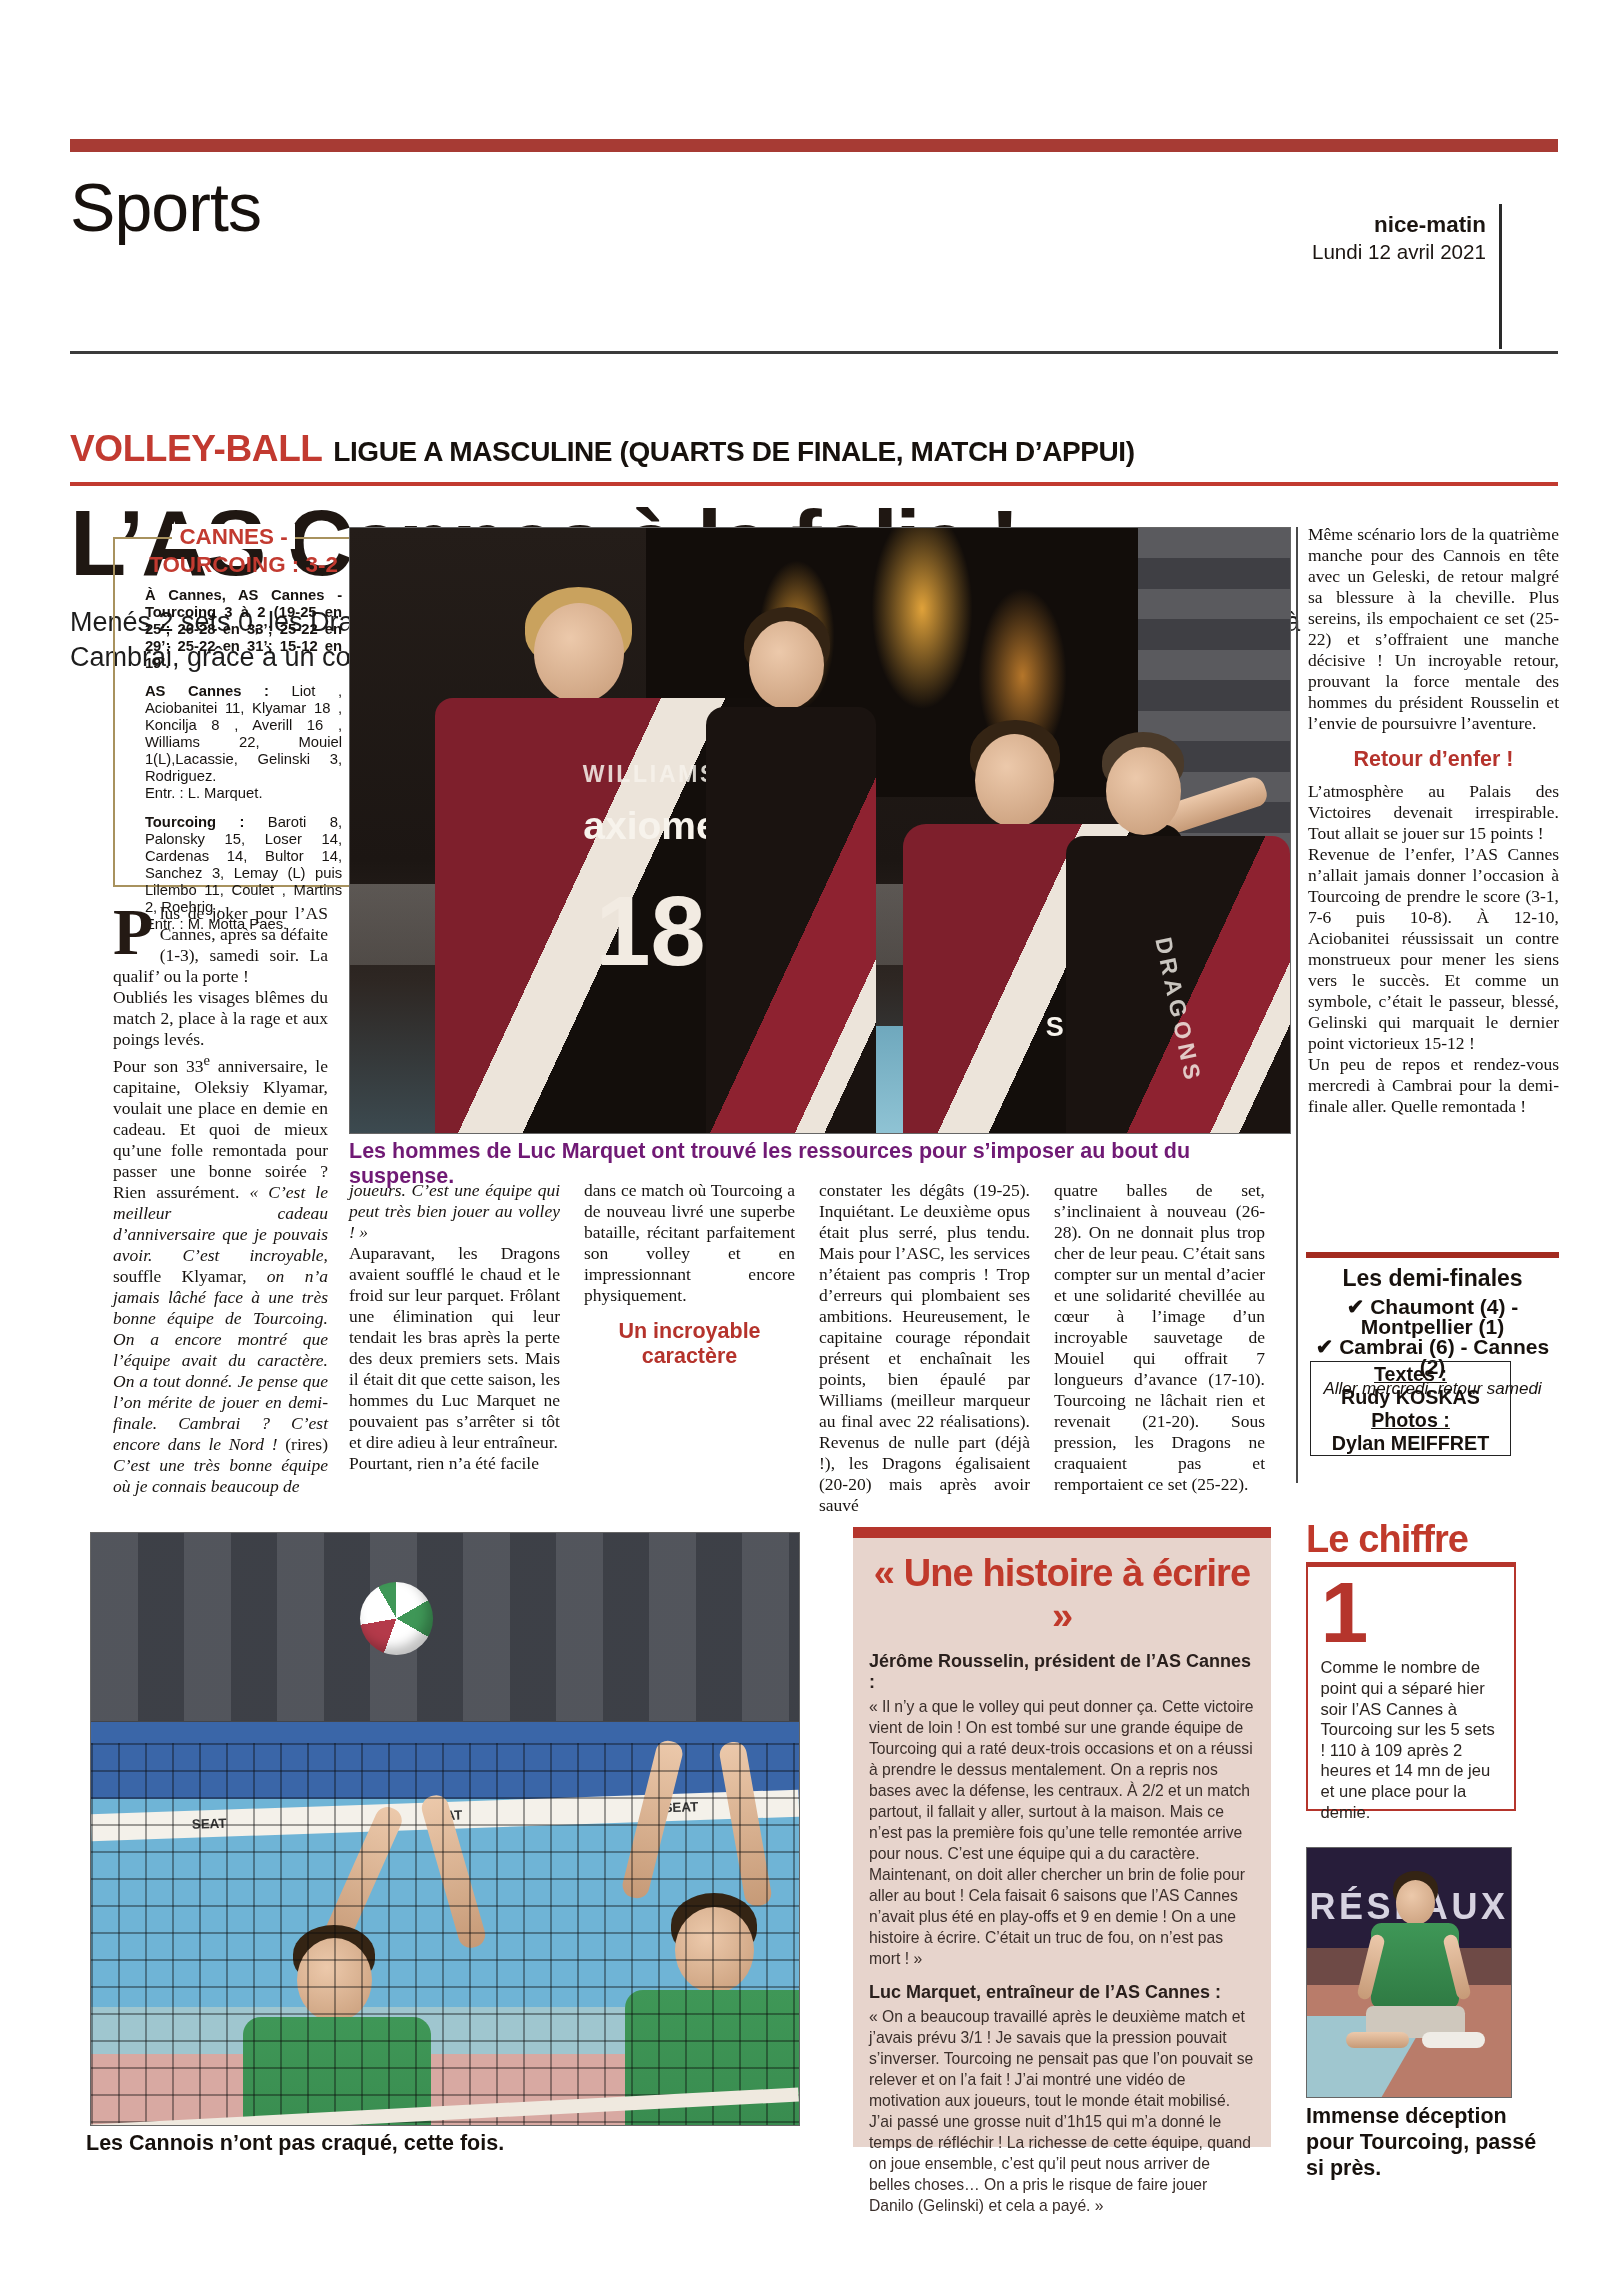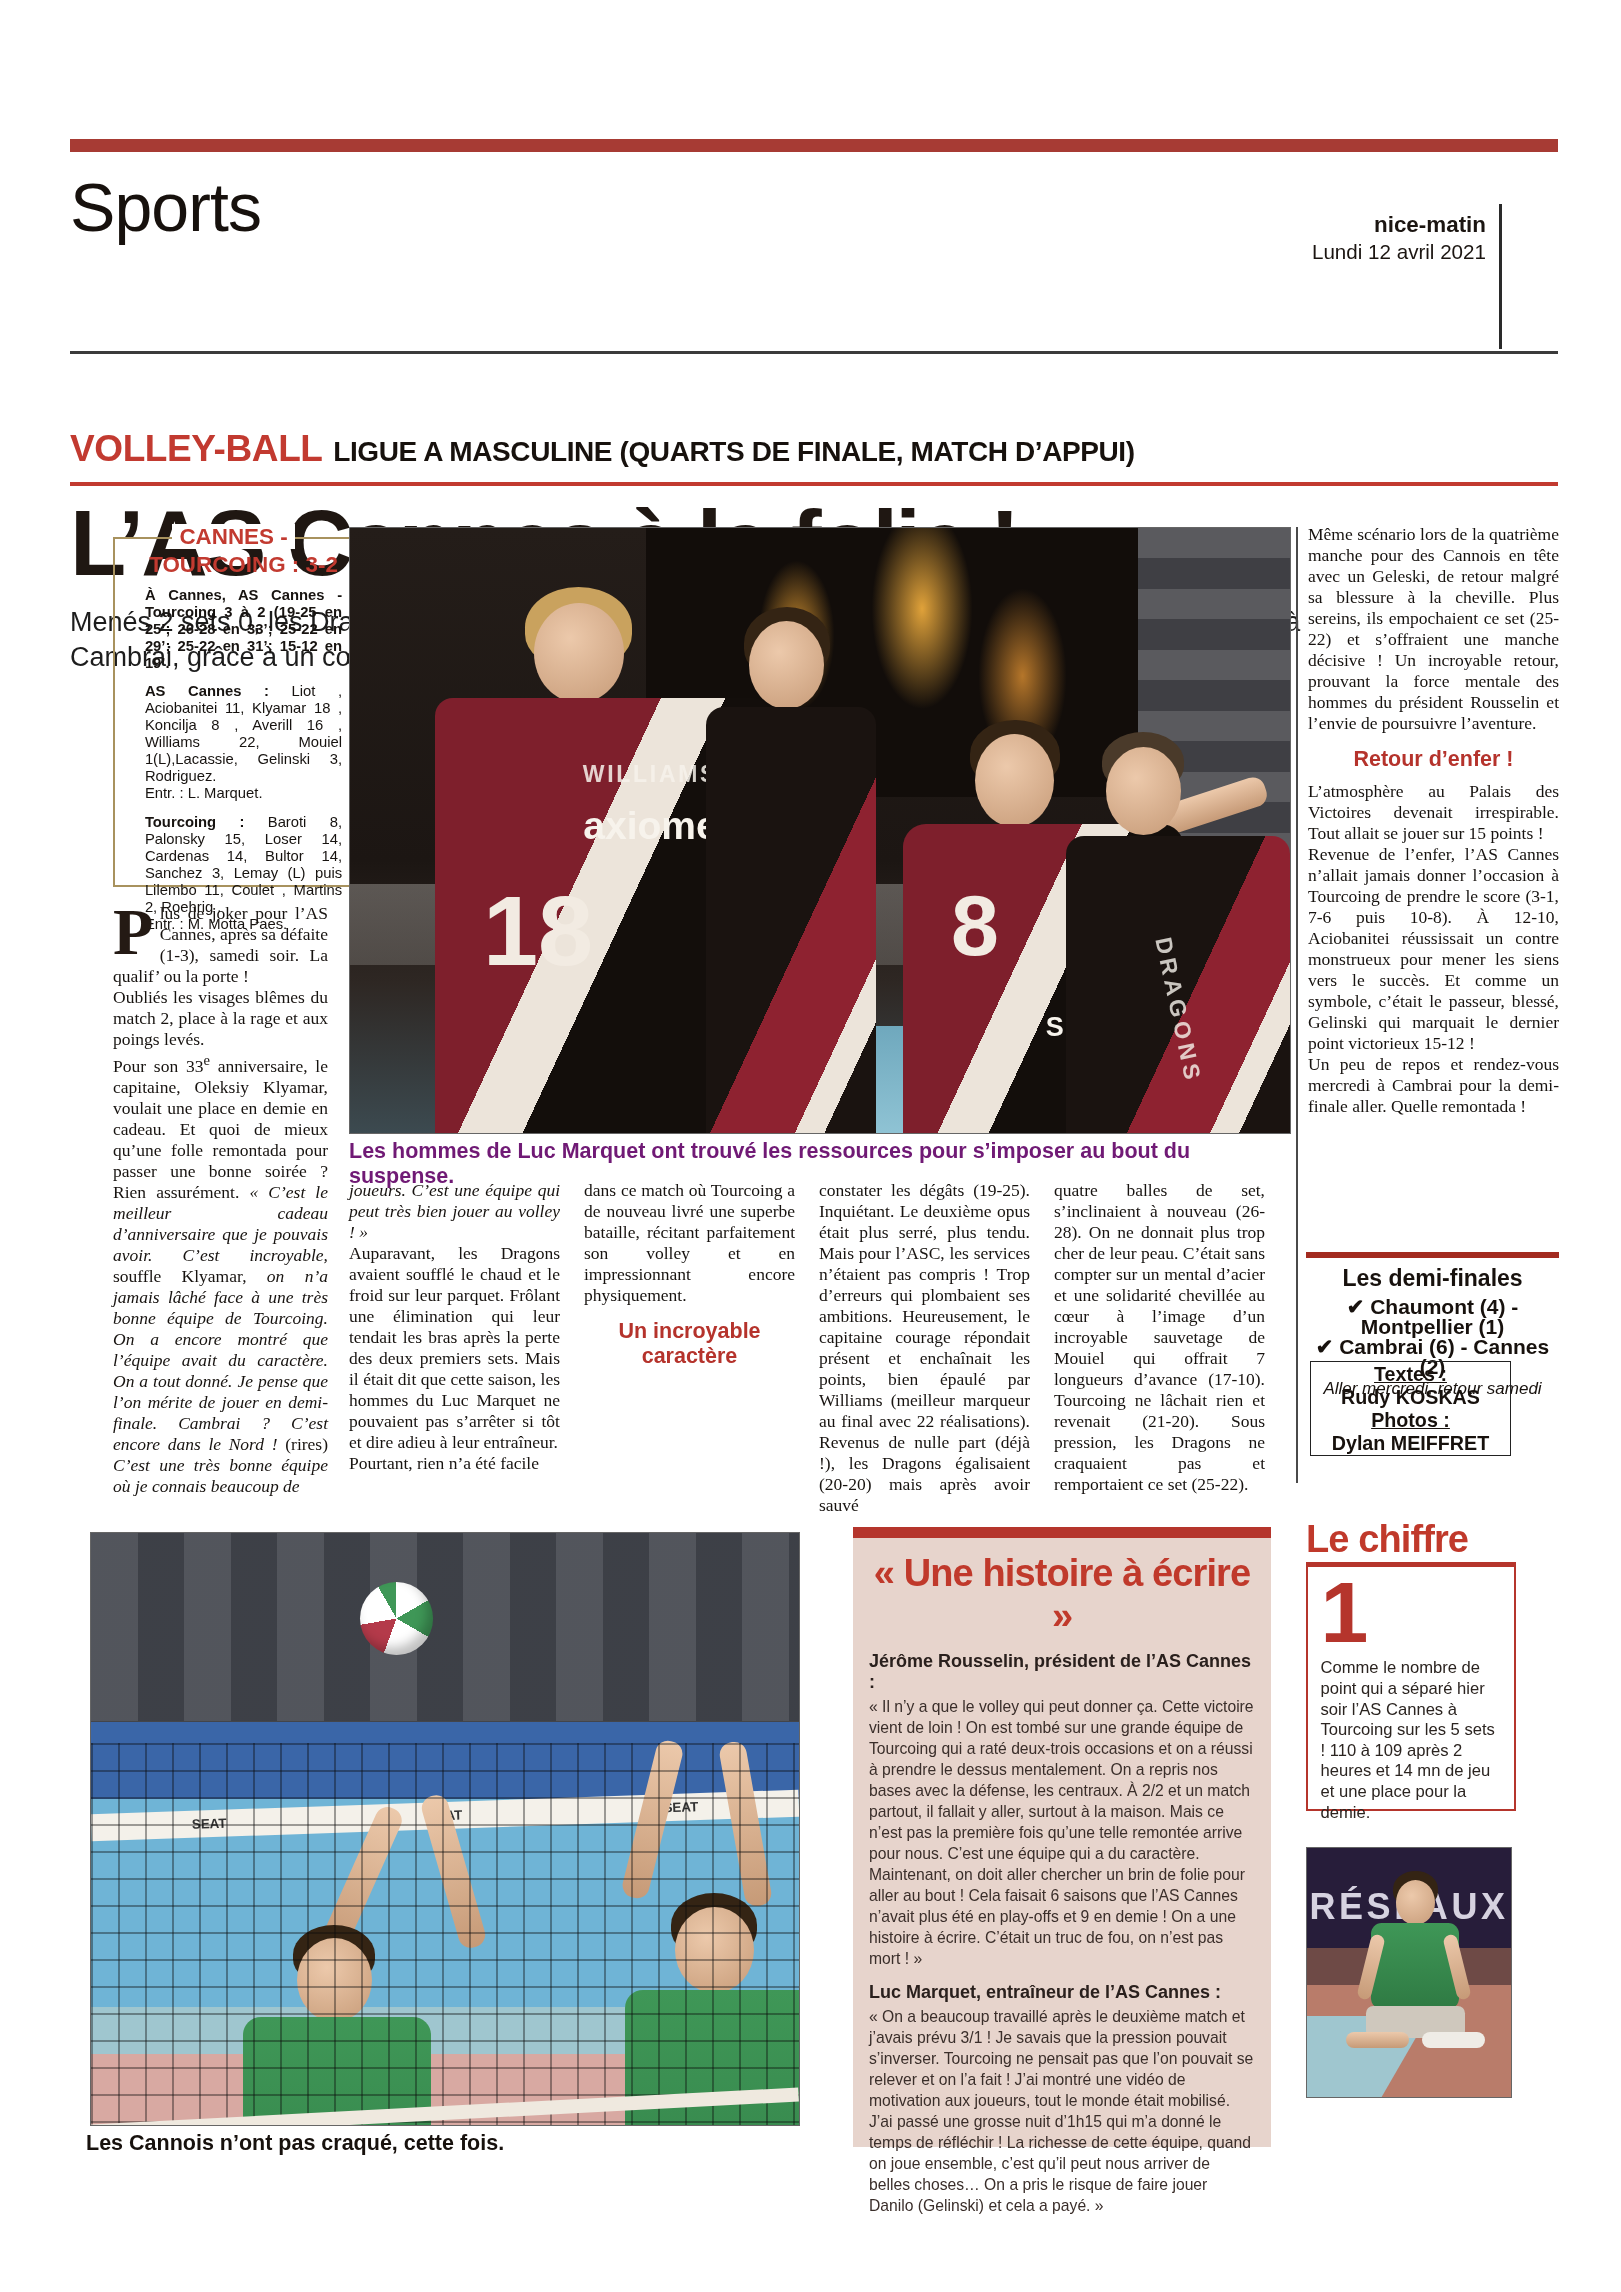--- a/index.html
+++ b/index.html
@@ -57,21 +57,21 @@
   .wallband{position:absolute;left:0;top:356px;width:940px;height:81px;background:linear-gradient(180deg,#8e8a86,#6e6a66);opacity:.55;}
   .floor-main{position:absolute;left:55%;bottom:0;width:45%;height:107px;background:linear-gradient(180deg,#6fa8bd,#8fc3d4);}
 
   
   .head{position:absolute;border-radius:50%;background:radial-gradient(circle at 40% 35%,#ecc9ab,#c69a77);}
   .hair{position:absolute;border-radius:50% 50% 42% 42%;background:#342414;}
   .torso{position:absolute;border-radius:18px 18px 0 0;}
   .jersey-red{background:linear-gradient(115deg,#7e1f2c 0 42%,#ece4da 42% 54%,#130e0b 54% 100%);padding-left:48px;}
   .jersey-dark{background:linear-gradient(115deg,#1a1310 0 55%,#8e2230 55% 78%,#ece4da 78% 86%,#1a1310 86% 100%);}
   .jersey-green{background:linear-gradient(180deg,#3f9757,#2f7a43);}
-  .num{position:absolute;color:#f2ebe2;font-weight:bold;text-align:left;width:100%;}
+  .num{position:absolute;color:#f2ebe2;font-weight:bold;text-align:center;width:100%;}
   .jtext{position:absolute;color:#f7f3ec;font-weight:bold;text-align:center;width:100%;}
   .arm{position:absolute;background:linear-gradient(#ecc9ab,#c69a77);border-radius:12.5px;}
   .shorts-w{position:absolute;background:#f2efe9;border-radius:7.2px;}
 
   
   .col{top:1180px;width:211px;font-size:17.5px;line-height:21px;color:#171310;}
   .col p{margin:0;}
   #col-a{left:349px;} #col-b{left:584px;} #col-c{left:819px;} #col-d{left:1054px;}
   .red-sub{color:#b5332c;font-weight:bold;font-size:21.5px;line-height:25px;text-align:center;margin:12.5px 0 9px 0 !important;font-family:"Liberation Sans",sans-serif;}
   #article-vrule{left:1296px;top:527px;width:1.8px;height:956px;background:#4a4a4a;}
@@ -317,15 +317,16 @@
       <div class="hair" style="left:86px;top:23px;width:45px;height:36px;"></div>
       <div class="head" style="left:89px;top:32px;width:39px;height:45px;"></div>
       <div class="torso jersey-green" style="left:64px;top:75px;width:88px;height:86px;border-radius:10.7px;"></div>
       <div class="arm" style="left:57px;top:86px;width:14.3px;height:66px;transform:rotate(14deg);"></div>
       <div class="arm" style="left:143px;top:86px;width:14.3px;height:66px;transform:rotate(-14deg);"></div>
       <div class="shorts-w" style="left:59px;top:158px;width:99px;height:32px;background:#cfc8bd;position:absolute;"></div>
       <div class="arm" style="left:39px;top:184px;width:63px;height:16px;border-radius:8px;"></div>
       <div class="arm" style="left:115px;top:184px;width:63px;height:16px;border-radius:8px;background:#efece6;"></div>
     </div>
   </div>
+  <div class="abs" id="caption-right">Immense déception pour Tourcoing, passé si près.</div>
 
 </div>
 
 
 </body></html>

